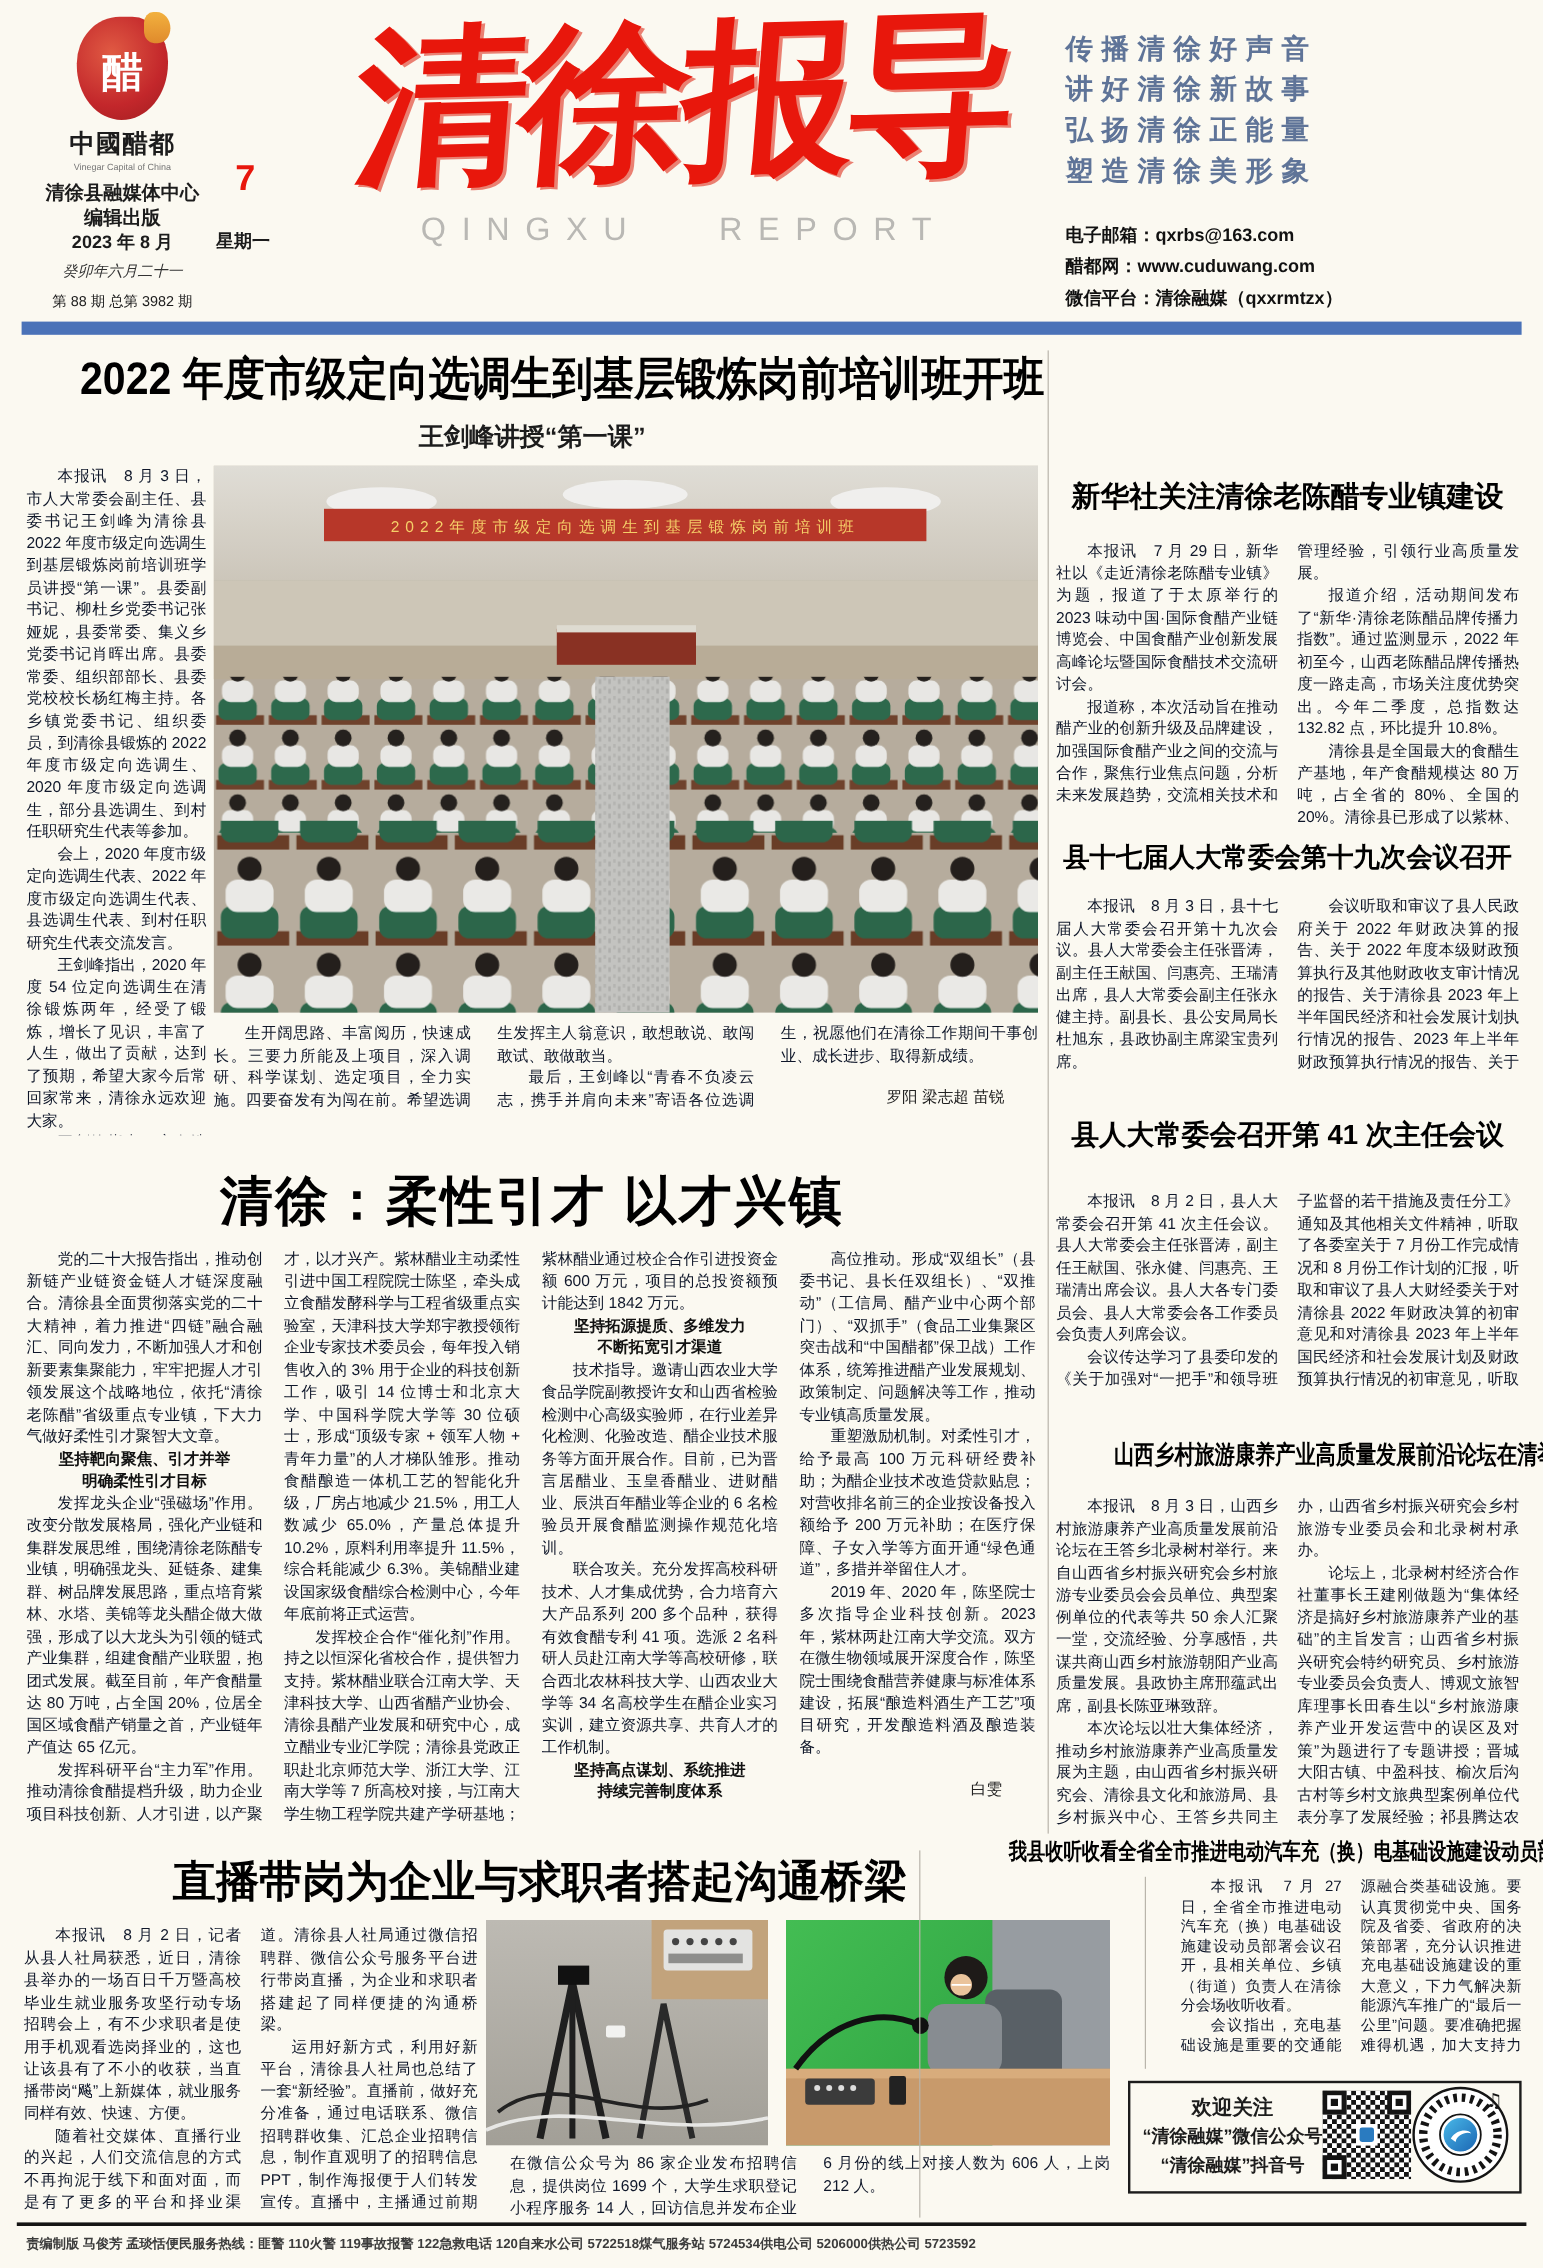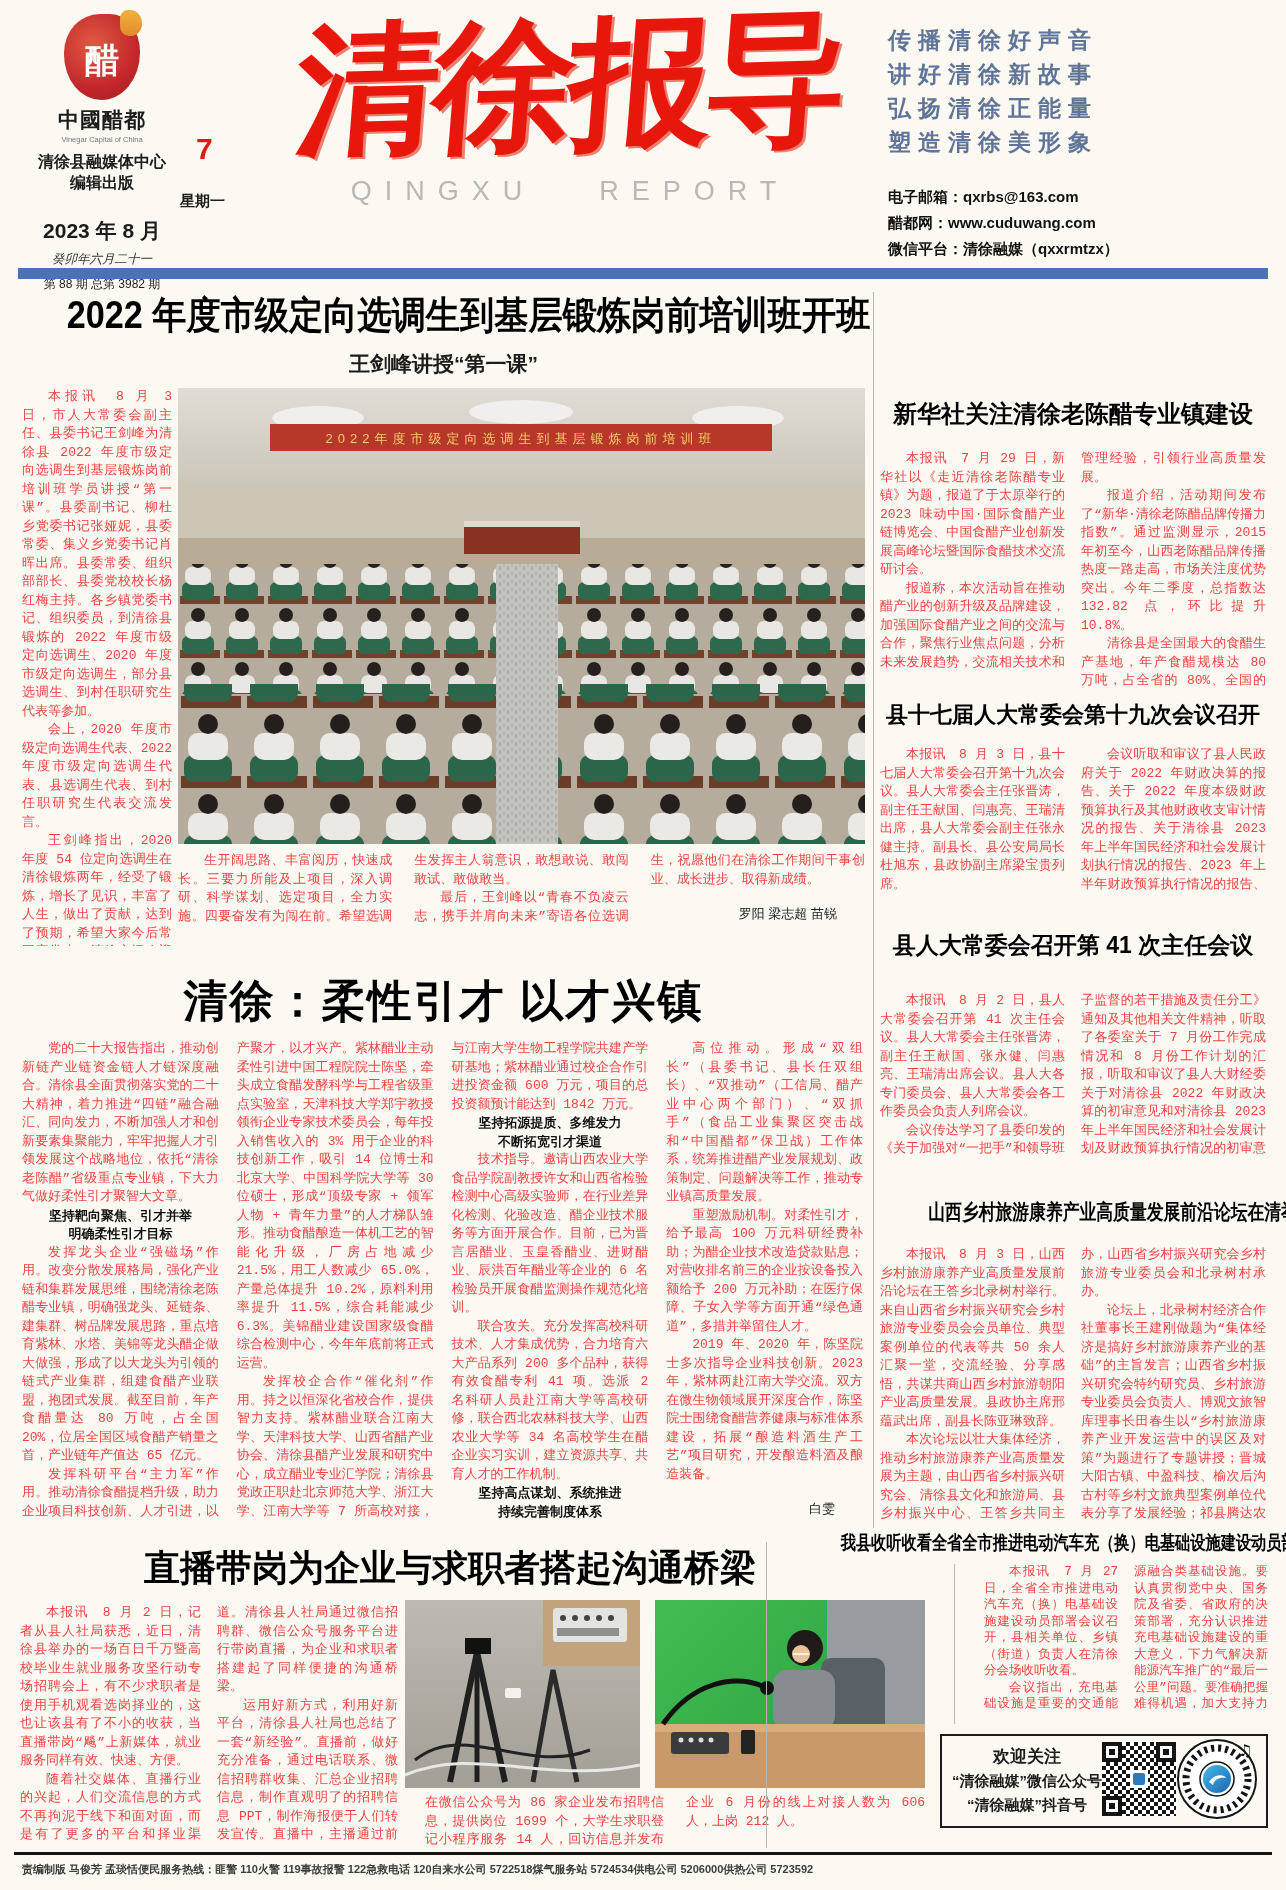--- a/index.html
+++ b/index.html
@@ -10,40 +10,40 @@
   .mh-left{left:22px;top:14px;width:160px;text-align:center;}
   .seal{width:76px;height:86px;margin:0 auto;position:relative;
         background:radial-gradient(circle at 38% 35%,#e05a43,#c3272b 60%,#9e1d20);
         border-radius:48% 40% 52% 50%/46% 44% 56% 54%;}
   .seal:after{content:"";position:absolute;right:-2px;top:-4px;width:22px;height:26px;
         background:linear-gradient(#f2b13e,#e08a2c);border-radius:40% 60% 55% 45%;}
   .seal .seal-char{position:absolute;left:0;right:0;top:24px;color:#fff;font-size:34px;font-weight:bold;}
   .brand{font-size:21px;font-weight:bold;font-family:"Liberation Serif",serif;margin-top:6px;letter-spacing:1px;}
   .brand-en{font-size:7.5px;color:#777;margin-top:1px;}
   .pub{font-size:16px;font-weight:bold;line-height:21px;margin-top:7px;}
-  .mdate{font-size:21px;font-weight:bold;margin-top:24px;}
+  .mdate{font-size:15px;font-weight:bold;margin-top:0;}
   .lunar{font-size:12.5px;font-family:"Liberation Serif",serif;font-style:italic;margin-top:6px;color:#333;}
   .issue{font-size:12px;margin-top:8px;}
   .pageno{left:196px;top:132px;font-size:30px;font-weight:bold;color:#e8170c;}
   .weekday{left:180px;top:192px;font-size:15px;font-weight:bold;}
   .mh-title{left:268px;top:-6px;width:604px;text-align:center;color:#e8170c;font-weight:900;
         font-size:142px;line-height:180px;letter-spacing:-6px;transform:skewX(-6deg) rotate(-1.5deg);
         font-family:"Liberation Sans",sans-serif;text-shadow:3px 2px 0 rgba(220,30,10,.55);white-space:nowrap;}
   .mh-en{left:290px;top:176px;width:560px;display:flex;justify-content:center;gap:64px;
         color:#b9b8b4;font-size:27px;letter-spacing:13px;font-weight:500;}
   .mh-right{left:888px;top:24px;width:376px;}
   .slogan{font-size:23px;font-weight:bold;letter-spacing:7px;line-height:34px;color:#5f7498;
         font-family:"Liberation Serif",serif;white-space:nowrap;}
   .contacts{margin-top:24px;}
   .contact-line{font-size:15px;font-weight:bold;line-height:26px;color:#111;white-space:nowrap;}
   .bluebar{left:18px;top:268px;width:1250px;height:11px;background:#4a72b8;}
   
   .hl{font-weight:900;color:#000;text-align:center;white-space:nowrap;}
   .hl-inner{display:inline-block;}
-  p.body{font-size:13px;line-height:18.5px;margin:0;text-indent:2em;text-align:justify;color:#ef4444;font-family:Liberation Mono, monospace;}
+  p.body{font-size:13px;line-height:18.5px;margin:0;text-indent:2em;text-align:justify;color:#0f172a;}
   .subhead{font-weight:bold;text-align:center;font-size:13px;line-height:18.5px;margin:0;color:#111;}
   .byline{text-align:right;font-size:13px;line-height:18.5px;padding-right:12px;margin:16px;color:#222;}
   .clip{overflow:hidden;}
   .cols2{column-count:2;column-gap:16px;}
   .cols3{column-count:3;column-gap:22px;}
   .cols4{column-count:4;column-gap:18px;}
   
   .a1-title{left:22px;top:290px;width:843px;font-size:38px;}
   .a1-title .hl-inner{transform:scaleX(.9);transform-origin:center;}
   .a1-sub{left:22px;top:350px;width:843px;text-align:center;font-size:21px;font-weight:600;}
@@ -209,21 +209,21 @@
     <p class="body">2019 年、2020 年，陈坚院士多次指导企业科技创新。2023 年，紫林两赴江南大学交流。双方在微生物领域展开深度合作，陈坚院士围绕食醋营养健康与标准体系建设，拓展“酿造料酒生产工艺”项目研究，开发酿造料酒及酿造装备。</p>
     <p class="byline">白雯</p>
   </div>
 
   <div class="abs hl av-title">
     <span class="hl-inner">新华社关注清徐老陈醋专业镇建设</span>
   </div>
   <div class="abs av-body cols2 clip">
     <p class="body">本报讯　7 月 29 日，新华社以《走近清徐老陈醋专业镇》为题，报道了于太原举行的 2023 味动中国·国际食醋产业链博览会、中国食醋产业创新发展高峰论坛暨国际食醋技术交流研讨会。</p>
     <p class="body">报道称，本次活动旨在推动醋产业的创新升级及品牌建设，加强国际食醋产业之间的交流与合作，聚焦行业焦点问题，分析未来发展趋势，交流相关技术和管理经验，引领行业高质量发展。</p>
-    <p class="body">报道介绍，活动期间发布了“新华·清徐老陈醋品牌传播力指数”。通过监测显示，2015 年初至今，山西老陈醋品牌传播热度一路走高，市场关注度优势突出。今年二季度，总指数达 132.82 点，环比提升 10.8%。</p>
+    <p class="body">报道介绍，活动期间发布了“新华·清徐老陈醋品牌传播力指数”。通过监测显示，2022 年初至今，山西老陈醋品牌传播热度一路走高，市场关注度优势突出。今年二季度，总指数达 132.82 点，环比提升 10.8%。</p>
     <p class="body">清徐县是全国最大的食醋生产基地，年产食醋规模达 80 万吨，占全省的 80%、全国的 20%。清徐县已形成了以紫林、水塔、美锦三大龙头为引领的食醋产业集群，拥有 81 家食醋相关企业、4 个省级食醋技术研究专业中心、3 个国家 4A 级醋文化旅游景区、2 个“中华老字号”品牌，研发了风味醋、保健醋等 6 大系列 200 余个品种，产品远销 36 个国家和地区，醋产业链年产值达 65 亿元，带动近 10 万人就业。</p>
 
   </div>
 
   <div class="abs hl ar19-title">
     <span class="hl-inner">县十七届人大常委会第十九次会议召开</span>
   </div>
   <div class="abs ar19-body cols2 clip">
     <p class="body">本报讯　8 月 3 日，县十七届人大常委会召开第十九次会议。县人大常委会主任张晋涛，副主任王献国、闫惠亮、王瑞清出席，县人大常委会副主任张永健主持。副县长、县公安局局长杜旭东，县政协副主席梁宝贵列席。</p>
     <p class="body">会议听取和审议了县人民政府关于 2022 年财政决算的报告、关于 2022 年度本级财政预算执行及其他财政收支审计情况的报告、关于清徐县 2023 年上半年国民经济和社会发展计划执行情况的报告、2023 年上半年财政预算执行情况的报告、关于清徐县国民经济和社会发展第十四个五年规划和二〇三五年远景目标纲要中期评估报告，听取和审议了县人大财经委关于对上述报告的初审意见，通过了县人大常委会关于批准清徐县 2022 年财政决算的决定、《清徐县人民代表大会常务委员会审议意见督办办法》和《清徐县人民代表大会常务委员会关于任命国家机关工作人员法律知识考试办法》。</p>

